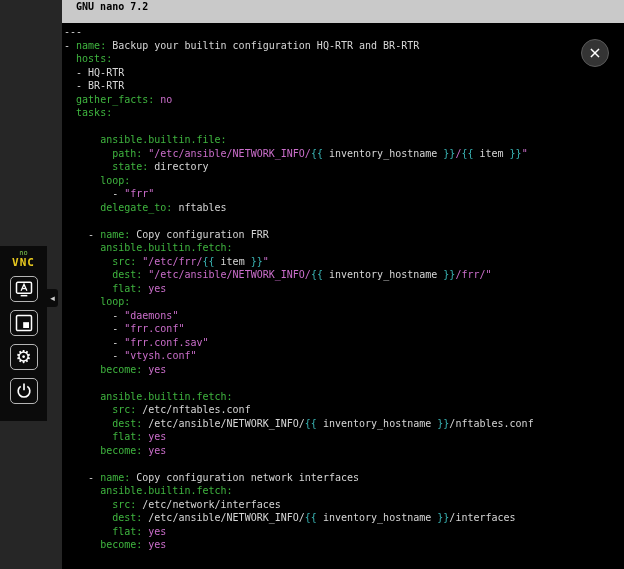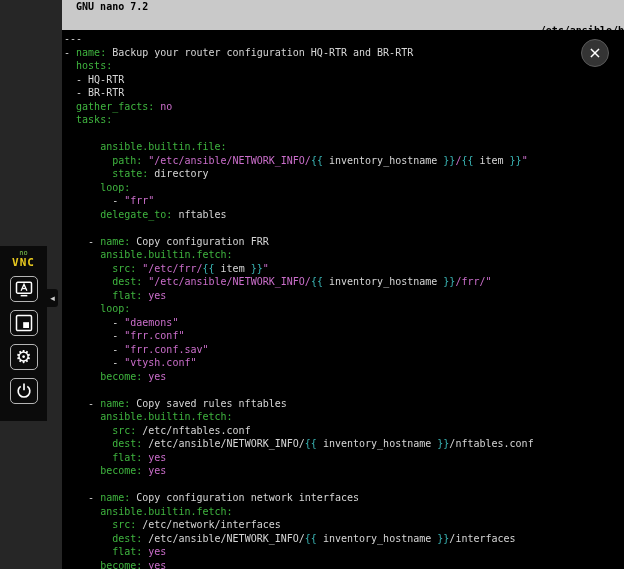--- a/index.html
+++ b/index.html
@@ -1,20 +1,20 @@
 <!DOCTYPE html>
 <html style="--key: #3fb53f; --string: #cb6ecb; --jinja: #39b3b3; --plain: #d6d6d6; --cursor: #cf2020;"><head>
 <meta charset="utf-8">
 <style>
   html,body{margin:0;padding:0;background:#1c1c1c;font-family:"DejaVu Sans Mono",monospace;}
   .stage{position:relative;width:624px;height:569px;background:#262626;overflow:hidden;}
 
   
   .terminal{position:absolute;left:62px;top:0;width:562px;height:569px;background:#000;}
-  .nano-header{height:30px;background:#c9c9c9;color:#000;font-size:10px;font-weight:bold;
+  .nano-header{height:23px;background:#c9c9c9;color:#000;font-size:10px;font-weight:bold;
     display:flex;justify-content:space-between;white-space:pre;padding:1px 0 0 2px;box-sizing:border-box;}
   .nh-right{overflow:hidden;margin-top:24px;}
   .editor{padding:2px 0 0 2px;}
   .line{white-space:pre;height:13.5px;line-height:13.5px;font-size:10px;color:var(--plain);}
   .c-plain{color:var(--plain);}
   .c-key{color:var(--key);}
   .c-str{color:var(--string);}
   .c-jinja{color:var(--jinja);}
   .c-cursor{background:var(--cursor);color:#000;}
 
@@ -87,21 +87,21 @@
     <span>◂</span>
   </div>
 
   <div class="terminal">
     <div class="nano-header">
       <span class="nh-left">  GNU nano 7.2</span>
       <span class="nh-right">/etc/ansible/b</span>
     </div>
     <div id="editor" class="editor">
         <div class="line"><span class="c-plain">---</span></div>
-        <div class="line"><span class="c-plain">- </span><span class="c-key">name:</span><span class="c-plain"> Backup your router configuration HQ-RTR and BR-RTR</span></div>
+        <div class="line"><span class="c-plain">- </span><span class="c-key">name:</span><span class="c-plain"> Backup your builtin configuration HQ-RTR and BR-RTR</span></div>
         <div class="line"><span class="c-plain">  </span><span class="c-key">hosts:</span></div>
         <div class="line"><span class="c-plain">  - HQ-RTR</span></div>
         <div class="line"><span class="c-plain">  - BR-RTR</span></div>
         <div class="line"><span class="c-plain">  </span><span class="c-key">gather_facts:</span><span class="c-str"> no</span></div>
         <div class="line"><span class="c-plain">  </span><span class="c-key">tasks:</span></div>
         <div class="line"> </div>
         <div class="line"><span class="c-plain">      </span><span class="c-key">ansible.builtin.file:</span></div>
         <div class="line"><span class="c-plain">        </span><span class="c-key">path:</span><span class="c-plain"> </span><span class="c-str">"/etc/ansible/NETWORK_INFO/</span><span class="c-jinja">{{</span><span class="c-plain"> inventory_hostname </span><span class="c-jinja">}}</span><span class="c-str">/</span><span class="c-jinja">{{</span><span class="c-plain"> item </span><span class="c-jinja">}}</span><span class="c-str">"</span></div>
         <div class="line"><span class="c-plain">        </span><span class="c-key">state:</span><span class="c-plain"> directory</span></div>
         <div class="line"><span class="c-plain">      </span><span class="c-key">loop:</span></div>
@@ -113,21 +113,20 @@
         <div class="line"><span class="c-plain">        </span><span class="c-key">src:</span><span class="c-plain"> </span><span class="c-str">"/etc/frr/</span><span class="c-jinja">{{</span><span class="c-plain"> item </span><span class="c-jinja">}}</span><span class="c-str">"</span></div>
         <div class="line"><span class="c-plain">        </span><span class="c-key">dest:</span><span class="c-plain"> </span><span class="c-str">"/etc/ansible/NETWORK_INFO/</span><span class="c-jinja">{{</span><span class="c-plain"> inventory_hostname </span><span class="c-jinja">}}</span><span class="c-str">/frr/"</span></div>
         <div class="line"><span class="c-plain">        </span><span class="c-key">flat:</span><span class="c-str"> yes</span></div>
         <div class="line"><span class="c-plain">      </span><span class="c-key">loop:</span></div>
         <div class="line"><span class="c-plain">        - </span><span class="c-str">"daemons"</span></div>
         <div class="line"><span class="c-plain">        - </span><span class="c-str">"frr.conf"</span></div>
         <div class="line"><span class="c-plain">        - </span><span class="c-str">"frr.conf.sav"</span></div>
         <div class="line"><span class="c-plain">        - </span><span class="c-str">"vtysh.conf"</span></div>
         <div class="line"><span class="c-plain">      </span><span class="c-key">become:</span><span class="c-str"> yes</span></div>
         <div class="line"> </div>
-        <div class="line"><span class="c-plain">    - </span><span class="c-key">name:</span><span class="c-plain"> Copy saved rules nftables</span></div>
         <div class="line"><span class="c-plain">      </span><span class="c-key">ansible.builtin.fetch:</span></div>
         <div class="line"><span class="c-plain">        </span><span class="c-key">src:</span><span class="c-plain"> /etc/nftables.conf</span></div>
         <div class="line"><span class="c-plain">        </span><span class="c-key">dest:</span><span class="c-plain"> /etc/ansible/NETWORK_INFO/</span><span class="c-jinja">{{</span><span class="c-plain"> inventory_hostname </span><span class="c-jinja">}}</span><span class="c-plain">/nftables.conf</span></div>
         <div class="line"><span class="c-plain">        </span><span class="c-key">flat:</span><span class="c-str"> yes</span></div>
         <div class="line"><span class="c-plain">      </span><span class="c-key">become:</span><span class="c-str"> yes</span></div>
         <div class="line"> </div>
         <div class="line"><span class="c-plain">    - </span><span class="c-key">name:</span><span class="c-plain"> Copy configuration network interfaces</span></div>
         <div class="line"><span class="c-plain">      </span><span class="c-key">ansible.builtin.fetch:</span></div>
         <div class="line"><span class="c-plain">        </span><span class="c-key">src:</span><span class="c-plain"> /etc/network/interfaces</span></div>
         <div class="line"><span class="c-plain">        </span><span class="c-key">dest:</span><span class="c-plain"> /etc/ansible/NETWORK_INFO/</span><span class="c-jinja">{{</span><span class="c-plain"> inventory_hostname </span><span class="c-jinja">}}</span><span class="c-plain">/interfaces</span></div>

